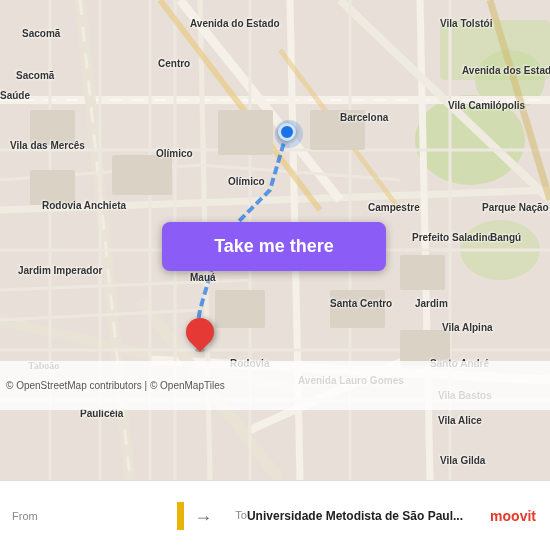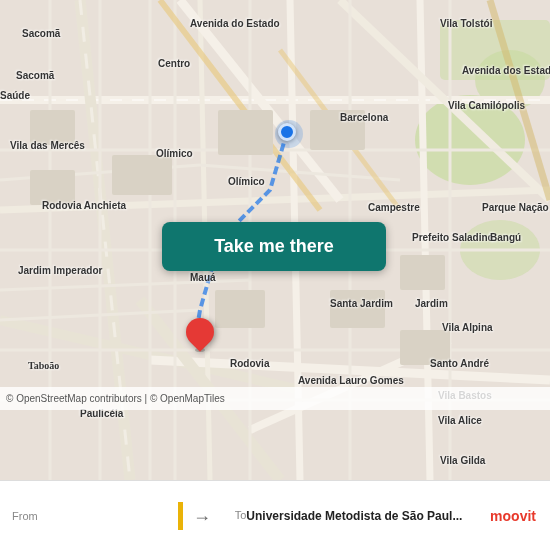--- a/index.html
+++ b/index.html
@@ -18,21 +18,21 @@
       width: 100%;
       height: 100%;
     }
 
     .take-me-btn {
       position: absolute;
       top: 222px;
       left: 162px;
       width: 224px;
       height: 49px;
-      background: #0f766e;
+      background: #8b5cf6;
       color: white;
       border: none;
       border-radius: 8px;
       font-size: 18px;
       font-weight: bold;
       cursor: pointer;
       display: flex;
       align-items: center;
       justify-content: center;
       box-shadow: 0 2px 8px rgba(0,0,0,0.3);
@@ -98,21 +98,21 @@
       align-items: center;
       border-top: 1px solid #ddd;
     }
 
     .bottom-from {
       flex: 1;
       padding: 8px 12px;
       display: flex;
       flex-direction: column;
       justify-content: center;
-      border-right: 5px solid #eab308;
+      border-right: 7px solid #eab308;
       overflow: hidden;
     }
 
     .bottom-from-label {
       font-size: 11px;
       color: #888;
     }
 
     .bottom-from-value {
       font-size: 13px;
@@ -166,21 +166,21 @@
     }
 
     .copyright-bar {
       position: absolute;
       bottom: 70px;
       left: 0;
       width: 100%;
       background: rgba(255,255,255,0.8);
       font-size: 10px;
       color: #555;
-      padding: 6px 6px;
+      padding: 19px 6px;
       display: flex;
       gap: 4px;
       align-items: center;
     }
 
     
     .map-label {
       position: absolute;
       font-size: 10px;
       color: #333;
@@ -276,21 +276,21 @@
       <div class="map-label" style="top: 176px; left: 228px;">Olímico</div>
       <div class="map-label" style="top: 202px; left: 368px;">Campestre</div>
       <div class="map-label" style="top: 202px; left: 482px;">Parque
 Nação</div>
       <div class="map-label" style="top: 265px; left: 18px;">Jardim
 Imperador</div>
       <div class="map-label" style="top: 272px; left: 190px;">Mauá</div>
       <div class="map-label" style="top: 256px; left: 332px;">Boa Vista</div>
       <div class="map-label" style="top: 232px; left: 412px;">Prefeito Saladino</div>
       <div class="map-label" style="top: 232px; left: 490px;">Bangú</div>
-      <div class="map-label" style="top: 298px; left: 330px;">Santa Jardim</div>
+      <div class="map-label" style="top: 298px; left: 330px;">Santa Centro</div>
       <div class="map-label" style="top: 298px; left: 415px;">Jardim</div>
       <div class="map-label" style="top: 322px; left: 398px; margin-left: 44px;">Vila Alpina</div>
       <div class="map-label" style="top: 90px; left: 0px;">Saúde</div>
       <div class="map-label" style="top: 140px; left: 10px;">Vila das Mercês</div>
       <div class="map-label" style="top: 360px; left: 28px; font-family: Liberation Serif, serif;">Taboão</div>
       <div class="map-label" style="top: 408px; left: 80px;">Paulicéia</div>
       <div class="map-label" style="top: 358px; left: 430px;">Santo André</div>
       <div class="map-label" style="top: 390px; left: 438px;">Vila Bastos</div>
       <div class="map-label" style="top: 415px; left: 438px;">Vila Alice</div>
       <div class="map-label" style="top: 455px; left: 440px;">Vila Gilda</div>

